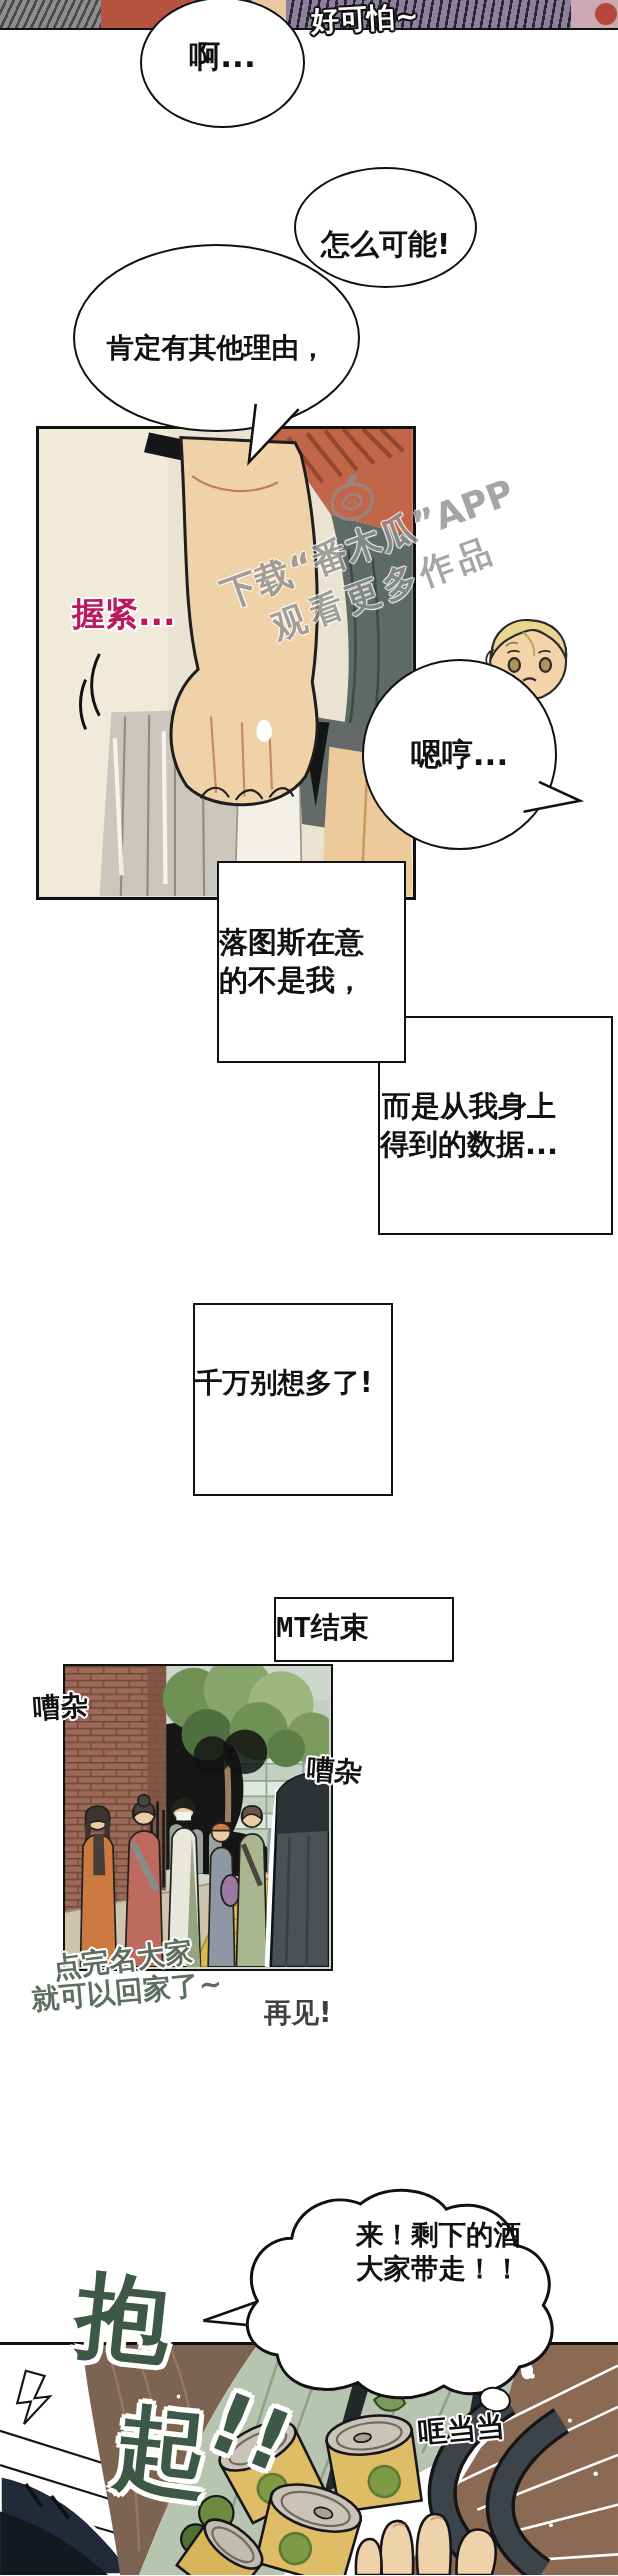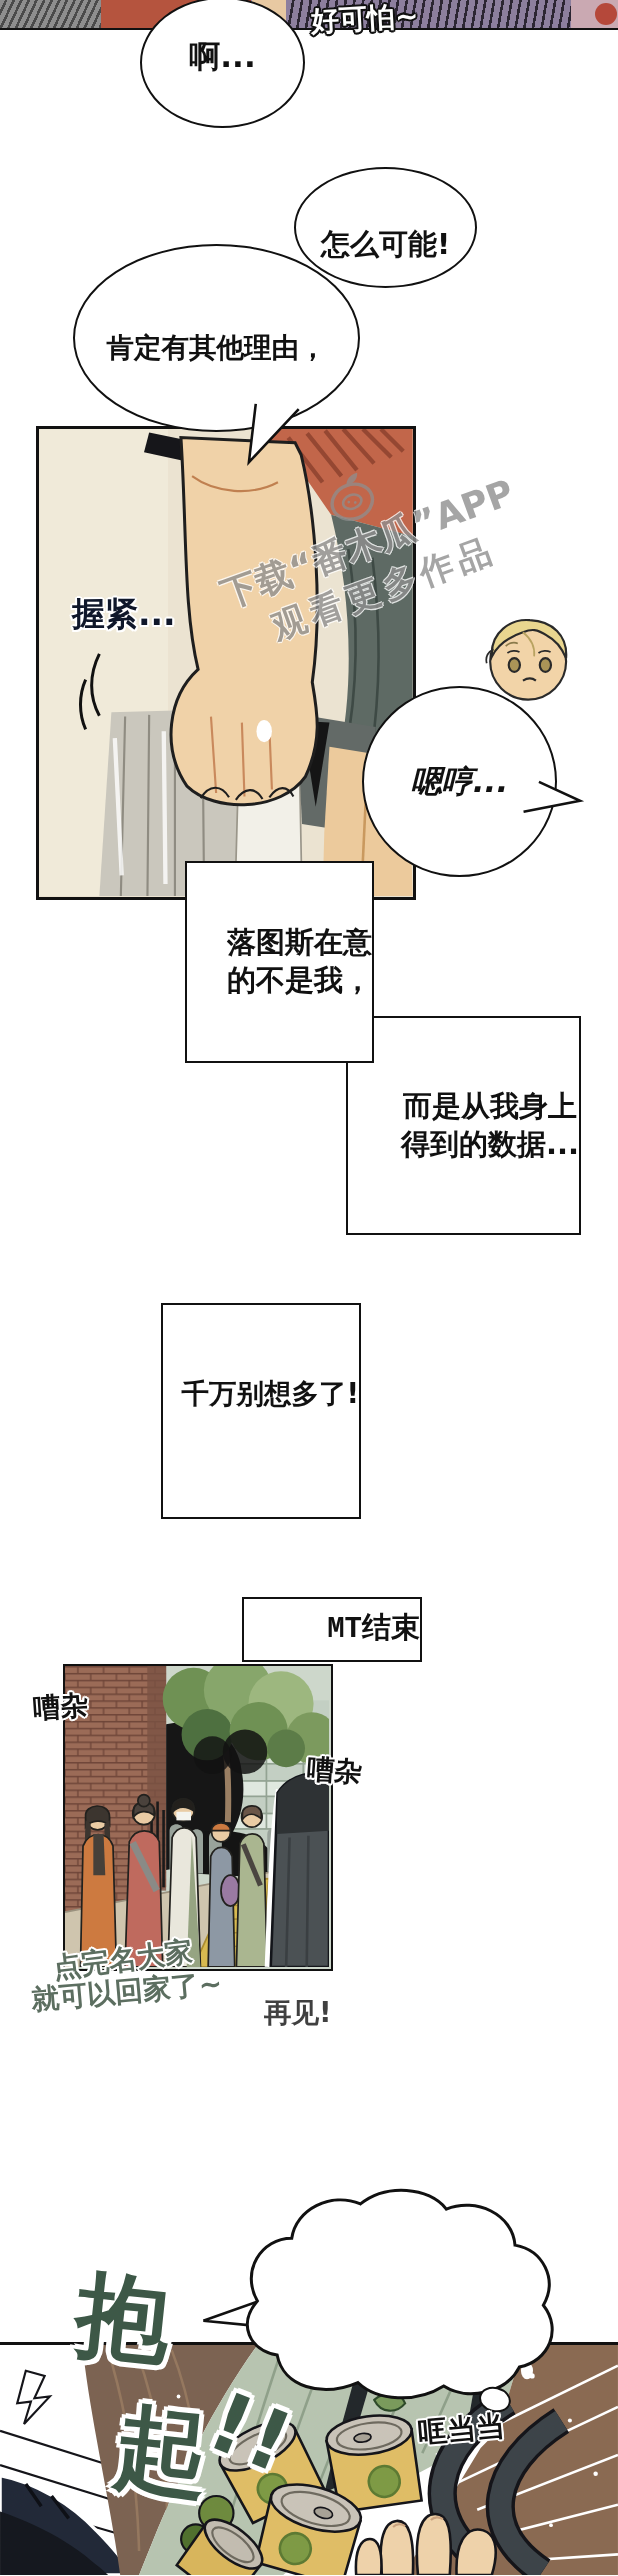--- a/index.html
+++ b/index.html
@@ -2,21 +2,21 @@
 <html style="font-size:13.7px"><head>
 <meta charset="utf-8">
 <style>
   html,body{margin:0;padding:0;background:#fff;}
   #page{position:relative;width:618px;height:2576px;background:#fff;overflow:hidden;
         font-family:"DejaVu Sans","Liberation Sans",sans-serif;font-weight:bold;color:#111;}
   .abs{position:absolute;}
   .bubble{position:absolute;background:#fff;border:2.6px solid #111;border-radius:50%;
           display:flex;align-items:center;justify-content:center;text-align:center;line-height:1.25;}
   .tbox{position:absolute;background:#fff;border:2.6px solid #111;
-        display:flex;align-items:center;justify-content:flex-end;text-align:center;line-height:1.3;}
+        display:flex;align-items:center;justify-content:flex-start;text-align:center;line-height:1.3;margin-left:32px;}
   .sfx{position:absolute;white-space:nowrap;line-height:1;}
   .ow{text-shadow:2.1px 0 0 #fff,-2.1px 0 0 #fff,0 2.1px 0 #fff,0 -2.1px 0 #fff,
       1.5px 1.5px 0 #fff,-1.5px 1.5px 0 #fff,1.5px -1.5px 0 #fff,-1.5px -1.5px 0 #fff;}
   .ob{color:#fff;text-shadow:2.1px 0 0 #111,-2.1px 0 0 #111,0 2.1px 0 #111,0 -2.1px 0 #111,
       1.5px 1.5px 0 #111,-1.5px 1.5px 0 #111,1.5px -1.5px 0 #111,-1.5px -1.5px 0 #111;}
   .ow-big{text-shadow:5.2px 0 0 #fff,-5.2px 0 0 #fff,0 5.2px 0 #fff,0 -5.2px 0 #fff,
       3.9px 3.9px 0 #fff,-3.9px 3.9px 0 #fff,3.9px -3.9px 0 #fff,-3.9px -3.9px 0 #fff;}
   .wm{opacity:.8;color:#8f8f8f;text-shadow:1.3px 0 0 #fff,-1.3px 0 0 #fff,0 1.3px 0 #fff,0 -1.3px 0 #fff;}
   svg{display:block;}
 </style>
@@ -67,21 +67,21 @@
         <path d="M165,10 C172,120 168,210 185,280 C150,312 142,372 172,416 C205,448 282,445 310,405 C330,362 324,330 318,295 C330,210 322,100 305,30 L298,16 Z" fill="#f0d2a8" stroke="#1e1e1e" stroke-width="3.5"></path>
         <path d="M178,55 C205,75 248,78 278,62" stroke="#c08050" stroke-width="2.5" fill="none"></path>
         <path d="M200,335 L206,424 M236,342 L239,428 M268,348 L271,420" stroke="#c9895c" stroke-width="2.5"></path>
         <path d="M188,430 C198,414 212,414 221,429 M229,432 C239,417 252,417 260,431 M268,429 C278,415 289,415 296,428" stroke="#1e1e1e" stroke-width="2.5" fill="none"></path>
         <ellipse cx="262" cy="352" rx="9" ry="13" fill="#ffffff"></ellipse>
       </g>
 
       <path d="M70,262 C58,286 58,312 70,334 M54,292 C46,310 46,332 54,350" stroke="#111" stroke-width="3.5" fill="none"></path>
     </svg>
 
-    <div class="sfx ow" style="left:33px;top:168px;font-size:33px;color:#0f172a;">握紧...</div>
+    <div class="sfx ow" style="left:33px;top:168px;font-size:33px;color:#be185d;">握紧...</div>
   </div>
 
   <div class="abs" style="left:193px;top:468px;width:369px;height:206px;transform:rotate(-20deg);display:flex;flex-direction:column;align-items:center;">
     <svg width="53" height="50" viewBox="0 0 62 58" class="wm" style="opacity:.75;">
       <ellipse cx="31" cy="34" rx="24" ry="20" fill="none" stroke="#8f8f8f" stroke-width="4"></ellipse>
       <ellipse cx="31" cy="34" rx="11" ry="8" fill="none" stroke="#8f8f8f" stroke-width="3"></ellipse>
       <circle cx="27" cy="33" r="1.6" fill="#8f8f8f"></circle>
         <circle cx="34" cy="36" r="1.6" fill="#8f8f8f"></circle>
       <path d="M31,14 C33,7 40,3 48,4 C46,11 39,15 31,14 Z" fill="#8f8f8f"></path>
     </svg>
@@ -108,21 +108,21 @@
     <path d="M8,48 C6,20 30,4 52,6 C78,7 96,24 94,50 C88,36 80,28 72,24 C60,16 54,16 44,20 C26,26 14,36 8,48 Z" fill="#e9d68f" stroke="#2a2a2a" stroke-width="2.5"></path>
     <path d="M44,20 C54,28 58,38 57,48" fill="none" stroke="#b8a361" stroke-width="2"></path>
     <ellipse cx="34" cy="58" rx="6.5" ry="8" fill="#ab9457" stroke="#2a2a2a" stroke-width="2.5"></ellipse>
     <ellipse cx="70" cy="58" rx="6.5" ry="8" fill="#ab9457" stroke="#2a2a2a" stroke-width="2.5"></ellipse>
     <path d="M26,44 C30,41 36,41 40,43 M62,44 C66,41 72,41 76,43" stroke="#2a2a2a" stroke-width="2" fill="none"></path>
     <path d="M24,36 C28,32 34,31 38,33" stroke="#8a7a4a" stroke-width="2" fill="none"></path>
     <path d="M44,76 C49,73 55,73 59,76" stroke="#2a2a2a" stroke-width="2.5" fill="none"></path>
     <path d="M2,56 C0,48 4,42 10,40" stroke="#2a2a2a" stroke-width="2" fill="none"></path>
   </svg>
 
-  <div class="bubble" style="left:362px;top:686px;width:191px;height:187px;font-style:italic;">
+  <div class="bubble" style="left:362px;top:659px;width:191px;height:187px;">
     <span style="font-size:31px;">嗯哼...</span>
   </div>
   <svg class="abs" style="left:515px;top:773px;" width="77" height="52" viewBox="0 0 90 60">
     <polygon points="28,10 10,45 76,32" fill="#fff"></polygon>
     <path d="M28,10 L76,32 L10,45" fill="none" stroke="#111" stroke-width="3"></path>
   </svg>
 
   <div class="tbox" style="left:346px;top:1016px;width:235px;height:219px;box-sizing:border-box;">
     <div style="font-size:29px;">
       <div>而是从我身上</div>
@@ -130,21 +130,21 @@
     </div>
   </div>
 
   <div class="tbox" style="left:185px;top:861px;width:189px;height:202px;box-sizing:border-box;">
     <div style="font-size:29px;text-align:left;">
       <div>落图斯在意</div>
       <div>的不是我，</div>
     </div>
   </div>
 
-  <div class="tbox" style="left:161px;top:1303px;width:200px;height:216px;box-sizing:border-box;">
+  <div class="tbox" style="left:161px;top:1303px;width:200px;height:193px;box-sizing:border-box;">
     <span style="font-size:27.5px;padding-bottom:34px;">千万别想多了!</span>
   </div>
 
   <div class="abs" style="left:63px;top:1664px;width:270px;height:307px;border:2.6px solid #111;box-sizing:border-box;background:#cdd7cb;overflow:hidden;">
     <svg width="264" height="301" viewBox="0 0 308 351">
       <defs>
         <pattern id="bricks" width="30" height="16" patternUnits="userSpaceOnUse">
           <rect width="30" height="16" fill="#9b6b57"></rect>
           <path d="M0,0.8 H30 M0,8.8 H30 M15,0 V8 M0,8 V16 M30,8 V16" stroke="#6e4538" stroke-width="1.6" fill="none"></path>
         </pattern>
@@ -359,20 +359,24 @@
     </svg>
   </div>
 
   <svg class="abs" style="left:193px;top:2185px;" width="395" height="219" viewBox="0 0 460 255">
     <polygon points="125,118 12,158 155,172" fill="#fff"></polygon>
     <path d="M125,118 L12,158 M12,158 L155,172" stroke="#111" stroke-width="3" fill="none"></path>
     <path d="M75,135 C55,100 80,62 115,62 C120,28 160,8 195,22 C225,-2 275,2 295,28 C330,14 372,34 375,70
              C408,76 425,110 408,140 C430,168 415,205 380,212 C365,242 320,252 292,234
              C260,254 215,252 192,230 C150,248 105,235 98,198 C65,192 52,162 75,135 Z" fill="#fff" stroke="#111" stroke-width="3.5"></path>
   </svg>
+  <div class="abs" style="left:316px;top:2217px;width:245px;text-align:center;font-size:27.5px;line-height:1.25;">
+    <div>来！剩下的酒</div>
+    <div>大家带走！！</div>
+  </div>
   <div class="abs" style="left:479px;top:2387px;width:27.5px;height:20.6px;background:#fff;border:2.6px solid #111;border-radius:50%;transform:rotate(14deg);"></div>
 
   <div class="sfx ow-big" style="left:76px;top:2271px;font-size:94px;color:#3d5847;transform:rotate(6deg);">抱</div>
   <div class="sfx ow-big" style="left:115px;top:2404px;font-size:94px;color:#3d5847;transform:rotate(6deg);">起</div>
   <div class="sfx ow-big" style="left:211px;top:2392px;font-size:82px;color:#3d5847;transform:rotate(22deg);letter-spacing:3.4px;">!!</div>
 
   <div class="sfx ow" style="left:418px;top:2415px;font-size:29px;color:#111;transform:rotate(-5deg);">哐当当</div>
 
 </div>
 

